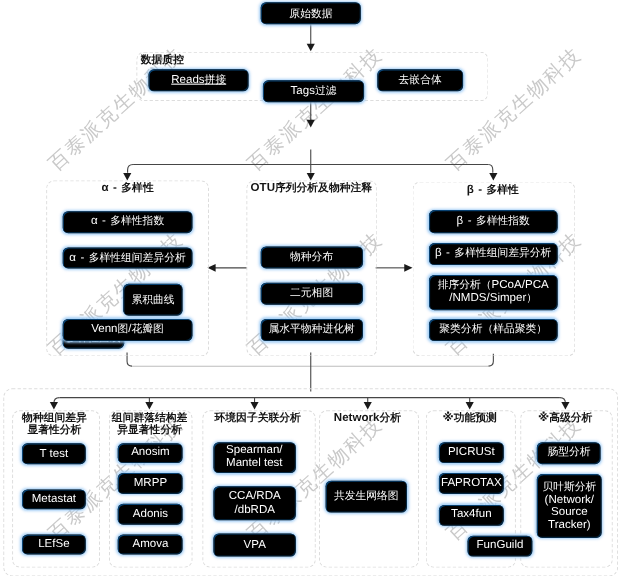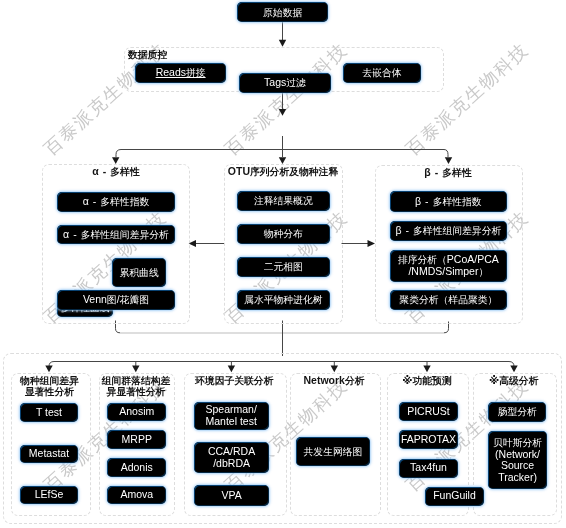--- a/index.html
+++ b/index.html
@@ -133,23 +133,20 @@
     </div>
   <div class="pill" style="left:112px;top:257.9px;width:54.2px;height:29px;">
       <span class="txt"><span class="cjk">累积曲线</span></span>
     </div>
   <div class="pill" style="left:56.8px;top:290.2px;width:118.3px;height:19.8px;">
       <span class="txt">Venn<span class="cjk">图</span>/<span class="cjk">花瓣图</span></span>
     </div>
 
   <div class="group" style="left:224.2px;top:164.4px;width:117.2px;height:158px;"></div>
   <div class="gtitle" style="left:222px;top:166px;width:122px;"><span class="txt">OTU<span class="cjk">序列分析及物种注释</span></span></div>
-  <div class="pill" style="left:236.9px;top:191.1px;width:92.8px;height:20.1px;">
-      <span class="txt"><span class="cjk">注释结果概况</span></span>
-    </div>
   <div class="pill" style="left:236.9px;top:224.4px;width:92.8px;height:19.2px;">
       <span class="txt"><span class="cjk">物种分布</span></span>
     </div>
   <div class="pill" style="left:236.9px;top:257.3px;width:92.8px;height:19.4px;">
       <span class="txt"><span class="cjk">二元相图</span></span>
     </div>
   <div class="pill" style="left:236.9px;top:290px;width:92.8px;height:19.8px;">
       <span class="txt"><span class="cjk">属水平物种进化树</span></span>
     </div>
 

